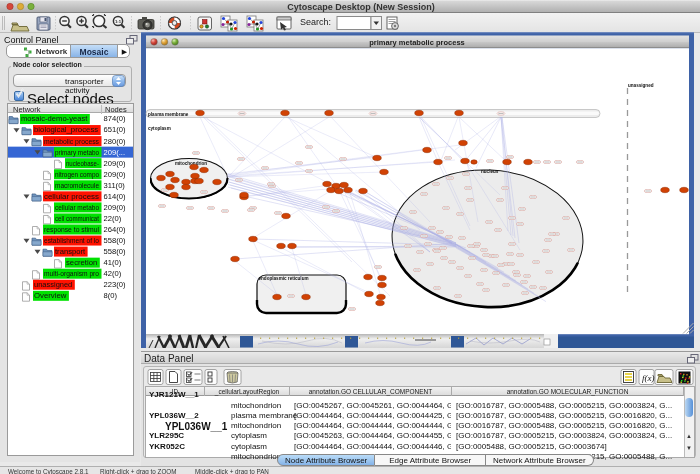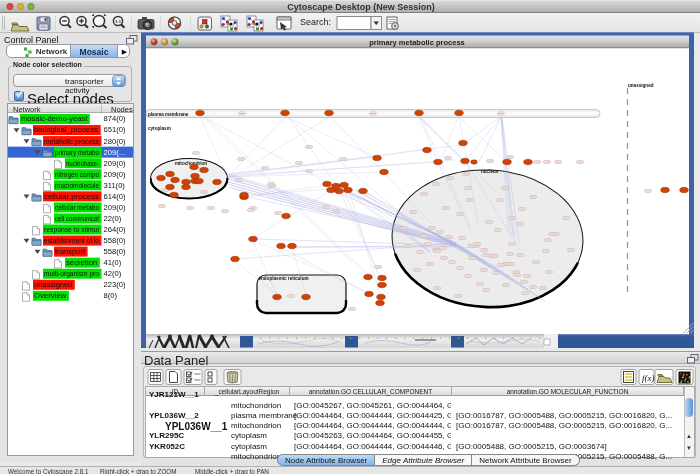--- a/index.html
+++ b/index.html
@@ -152,21 +152,21 @@
     </div>
     <div style="position:absolute;left:14px;top:58px;width:9.5px;height:9.5px;background:linear-gradient(#a8ccf4,#4a86d8);border:1px solid #3a6aa0;border-radius:2px;"></div>
     <svg width="13" height="13" style="position:absolute;left:13px;top:53px">
       <path d="M3.5,7.5 L5.5,10.5 L10,3" stroke="#ffffff" stroke-width="1.6" fill="none"></path>
       <path d="M3.5,7.5 L5.5,10.5 L10,3" stroke="#1a3a5a" stroke-width="0.5" fill="none" opacity="0.3"></path>
     </svg>
     <div style="position:absolute;left:27px;top:57px;font-size:15px;color:#111;">Select nodes</div>
     <div style="position:absolute;left:7px;top:70px;width:127px;height:353px;background:#fff;border:1px solid #9a9a9a;"></div>
     <div style="position:absolute;left:8px;top:71px;width:125px;height:9px;background:linear-gradient(#f0f0f0,#dcdcdc);border-bottom:1px solid #aaa;">
       <span style="position:absolute;left:5px;top:0.5px;font-size:7.5px;color:#222;">Network</span>
-      <span style="position:absolute;left:93px;top:0.5px;font-size:7.5px;color:#222;border-left:1px solid #bbb;padding-left:9px;">Nodes</span>
+      <span style="position:absolute;left:93px;top:0.5px;font-size:7.5px;color:#222;border-left:1px solid #bbb;padding-left:3px;">Nodes</span>
     </div>
   </div>
 <svg width="125" height="342" style="position:absolute;left:8px;top:113px" font-family="Liberation Sans, sans-serif">
     <g transform="translate(-8,-113)">
       <path d="M9,116.6 l3.5,0 l1,1.4 l4.5,0 l0,5.6 l-9,0 Z" fill="#6f94bd" stroke="#3e5c85" stroke-width="0.7"></path>
       <path d="M9,119.2 l9,0 l0,4.4 l-9,0 Z" fill="#86a8cd" stroke="#3e5c85" stroke-width="0.5"></path>
       <rect x="20" y="114.0" width="69.8" height="10" fill="#00e100"></rect>
       <text x="21" y="121.4" font-size="7.6" fill="#101010" textLength="66.3" lengthAdjust="spacingAndGlyphs">mosaic-demo-yeast</text>
       <text x="103.5" y="121.4" font-size="7.6" fill="#111">874(0)</text>
       <path d="M13.5,128.25 l6,0 l-3,4.2 Z" fill="#4a4a4a"></path>
@@ -734,21 +734,21 @@
       <rect x="544" y="334" width="14" height="14" fill="#f0f0f0"></rect>
       <rect x="544" y="339" width="6" height="6" fill="#fff" stroke="#888" stroke-width="0.6"></rect>
       <rect x="558" y="336.5" width="136" height="11.5" fill="#2f5796"></rect>
       <line x1="683.0" y1="333.5" x2="693.5" y2="323.0" stroke="#aaa" stroke-width="1"></line>
       <line x1="686.5" y1="333.5" x2="693.5" y2="326.5" stroke="#aaa" stroke-width="1"></line>
       <line x1="690.0" y1="333.5" x2="693.5" y2="330.0" stroke="#aaa" stroke-width="1"></line>
     </g>
   </svg>
 <div style="position:absolute;left:141px;top:351px;width:559px;height:115px;background:#e3e3e3;border-top:1px solid #9a9a9a;">
     <div style="position:absolute;left:0;top:0;width:559px;height:12px;background:linear-gradient(#e9e9e9,#d3d3d3);border-bottom:1px solid #aaa;">
-      <span style="position:absolute;left:3px;top:1px;font-size:13px;color:#222;">Data Panel</span>
+      <span style="position:absolute;left:3px;top:1px;font-size:10px;color:#222;">Data Panel</span>
     </div>
     <svg width="12" height="10" style="position:absolute;left:546px;top:2px">
       <rect x="4" y="0.5" width="7" height="5.5" fill="none" stroke="#667" stroke-width="1"></rect>
       <rect x="0.5" y="3.5" width="7" height="5.5" fill="#eee" stroke="#667" stroke-width="1"></rect>
     </svg>
     <div style="position:absolute;left:2px;top:14px;width:553px;height:92px;background:#e9e9e9;border:1px solid #b5b5b5;border-radius:3px;"></div>
     <svg width="559" height="22" style="position:absolute;left:0;top:15px" font-family="Liberation Sans, sans-serif">
       <rect x="7" y="2.5" width="15" height="15" rx="2" fill="#fdfdfd" stroke="#9a9a9a" stroke-width="0.9"></rect>
       <rect x="25" y="2.5" width="15" height="15" rx="2" fill="#fdfdfd" stroke="#9a9a9a" stroke-width="0.9"></rect>
       <rect x="43" y="2.5" width="18" height="15" rx="2" fill="#fdfdfd" stroke="#9a9a9a" stroke-width="0.9"></rect>
@@ -818,46 +818,48 @@
     </svg>
     <div style="position:absolute;left:4px;top:34px;width:550px;height:72px;background:#fff;border:1px solid #aaa;">
       <div style="position:absolute;left:0;top:0;width:540px;height:9px;background:linear-gradient(#f2f2f2,#ddd);border-bottom:1px solid #999;"></div>
       <div style="position:absolute;left:0px;top:0;width:59px;height:9px;border-right:1px solid #aaa;font-size:6.5px;color:#222;text-align:center;line-height:9.5px;overflow:hidden;">ID</div>
       <div style="position:absolute;left:59px;top:0;width:85px;height:9px;border-right:1px solid #aaa;font-size:6.5px;color:#222;text-align:center;line-height:9.5px;overflow:hidden;">_cellularLayoutRegion</div>
       <div style="position:absolute;left:144px;top:0;width:162px;height:9px;border-right:1px solid #aaa;font-size:6.5px;color:#222;text-align:center;line-height:9.5px;overflow:hidden;">annotation.GO CELLULAR_COMPONENT</div>
       <div style="position:absolute;left:306px;top:0;width:232px;height:9px;border-right:1px solid #aaa;font-size:6.5px;color:#222;text-align:center;line-height:9.5px;overflow:hidden;">annotation.GO MOLECULAR_FUNCTION</div>
       <div style="position:absolute;left:3px;top:3px;font-size:8px;font-weight:bold;color:#111;white-space:nowrap;">YJR121W__1</div>
       <div style="position:absolute;left:85px;top:13.5px;font-size:8px;color:#111;white-space:nowrap;">mitochondrion</div>
       <div style="position:absolute;left:148px;top:13.5px;width:157px;font-size:8px;color:#111;white-space:nowrap;overflow:hidden;">[GO:0045267, GO:0045261, GO:0044464, G...</div>
+      <div style="position:absolute;left:310px;top:13.5px;width:228px;font-size:8px;color:#111;white-space:nowrap;overflow:hidden;">[GO:0016787, GO:0005488, GO:0005215, GO:0003824, G...</div>
       <div style="position:absolute;left:3px;top:23.8px;font-size:8px;font-weight:bold;color:#111;white-space:nowrap;">YPL036W__2</div>
       <div style="position:absolute;left:85px;top:23.8px;font-size:8px;color:#111;white-space:nowrap;">plasma membrane</div>
       <div style="position:absolute;left:148px;top:23.8px;width:157px;font-size:8px;color:#111;white-space:nowrap;overflow:hidden;">[GO:0044464, GO:0044444, GO:0044425, G...</div>
       <div style="position:absolute;left:310px;top:23.8px;width:228px;font-size:8px;color:#111;white-space:nowrap;overflow:hidden;">[GO:0016787, GO:0005488, GO:0005215, GO:0016820, G...</div>
       <div style="position:absolute;left:19px;top:34.1px;font-size:10px;font-weight:bold;color:#111;white-space:nowrap;">YPL036W__1</div>
       <div style="position:absolute;left:85px;top:34.1px;font-size:8px;color:#111;white-space:nowrap;">mitochondrion</div>
       <div style="position:absolute;left:148px;top:34.1px;width:157px;font-size:8px;color:#111;white-space:nowrap;overflow:hidden;">[GO:0044464, GO:0044444, GO:0044444, G...</div>
       <div style="position:absolute;left:310px;top:34.1px;width:228px;font-size:8px;color:#111;white-space:nowrap;overflow:hidden;">[GO:0016787, GO:0005488, GO:0005215, GO:0016820, G...</div>
       <div style="position:absolute;left:3px;top:44.400000000000006px;font-size:8px;font-weight:bold;color:#111;white-space:nowrap;">YLR295C</div>
       <div style="position:absolute;left:85px;top:44.400000000000006px;font-size:8px;color:#111;white-space:nowrap;">cytoplasm</div>
       <div style="position:absolute;left:148px;top:44.400000000000006px;width:157px;font-size:8px;color:#111;white-space:nowrap;overflow:hidden;">[GO:0045263, GO:0044464, GO:0044455, G...</div>
+      <div style="position:absolute;left:310px;top:44.400000000000006px;width:228px;font-size:8px;color:#111;white-space:nowrap;overflow:hidden;">[GO:0016787, GO:0005215, GO:0003824, GO:0003824, G...</div>
       <div style="position:absolute;left:3px;top:54.7px;font-size:8px;font-weight:bold;color:#111;white-space:nowrap;">YKR052C</div>
       <div style="position:absolute;left:85px;top:54.7px;font-size:8px;color:#111;white-space:nowrap;">cytoplasm</div>
       <div style="position:absolute;left:148px;top:54.7px;width:157px;font-size:8px;color:#111;white-space:nowrap;overflow:hidden;">[GO:0044464, GO:0044444, GO:0044446, G...</div>
       <div style="position:absolute;left:310px;top:54.7px;width:228px;font-size:8px;color:#111;white-space:nowrap;overflow:hidden;">[GO:0005488, GO:0005215, GO:0003674]</div>
       <div style="position:absolute;left:3px;top:77px;font-size:8px;font-weight:bold;color:#111;white-space:nowrap;">YDR039C__1</div>
       <div style="position:absolute;left:85px;top:65.0px;font-size:8px;color:#111;white-space:nowrap;">mitochondrion</div>
       <div style="position:absolute;left:148px;top:65.0px;width:157px;font-size:8px;color:#111;white-space:nowrap;overflow:hidden;">[GO:0044464, GO:0044444, GO:0044444, G...</div>
       <div style="position:absolute;left:310px;top:65.0px;width:228px;font-size:8px;color:#111;white-space:nowrap;overflow:hidden;">[GO:0016787, GO:0005488, GO:0005215, GO:0005488, G...</div>
       <div style="position:absolute;right:0;top:0;width:10px;height:70px;background:#f2f2f2;border-left:1px solid #bbb;"></div>
       <div style="position:absolute;right:1px;top:11px;width:8px;height:19px;background:linear-gradient(90deg,#bcd8f2,#5590d8);border-radius:4px;"></div>
       <div style="position:absolute;right:1px;top:43px;width:8px;height:13px;font-size:6px;color:#333;text-align:center;line-height:13px;">▲</div>
       <div style="position:absolute;right:1px;top:55px;width:8px;height:13px;font-size:6px;color:#333;text-align:center;line-height:13px;">▼</div>
     </div>
     <div style="position:absolute;left:136px;top:102px;height:12px;display:flex;font-size:8px;">
       <div style="border:1px solid #888;border-radius:6px 0 0 6px;background:linear-gradient(#badcf8,#84b3e8);padding:1px 7px;color:#111;">Node Attribute Browser</div>
-      <div style="border:1px solid #888;border-left:none;background:#f7f7f7;padding:1px 7px;color:#111;font-style:italic;">Edge Attribute Browser</div>
+      <div style="border:1px solid #888;border-left:none;background:#f7f7f7;padding:1px 14px;color:#111;">Edge Attribute Browser</div>
       <div style="border:1px solid #888;border-left:none;border-radius:0 6px 6px 0;background:#f7f7f7;padding:1px 7px;color:#111;">Network Attribute Browser</div>
     </div>
   </div>
 <div style="position:absolute;left:0;top:466px;width:700px;height:8px;background:#e6e6e6;border-top:1px solid #b0b0b0;">
     <span style="position:absolute;left:8px;top:0.5px;font-size:6.3px;color:#333;">Welcome to Cytoscape 2.8.1</span>
     <span style="position:absolute;left:100px;top:0.5px;font-size:6.3px;color:#333;">Right-click + drag to ZOOM</span>
     <span style="position:absolute;left:195px;top:0.5px;font-size:6.3px;color:#333;">Middle-click + drag to PAN</span>
   </div>
 </body></html>

